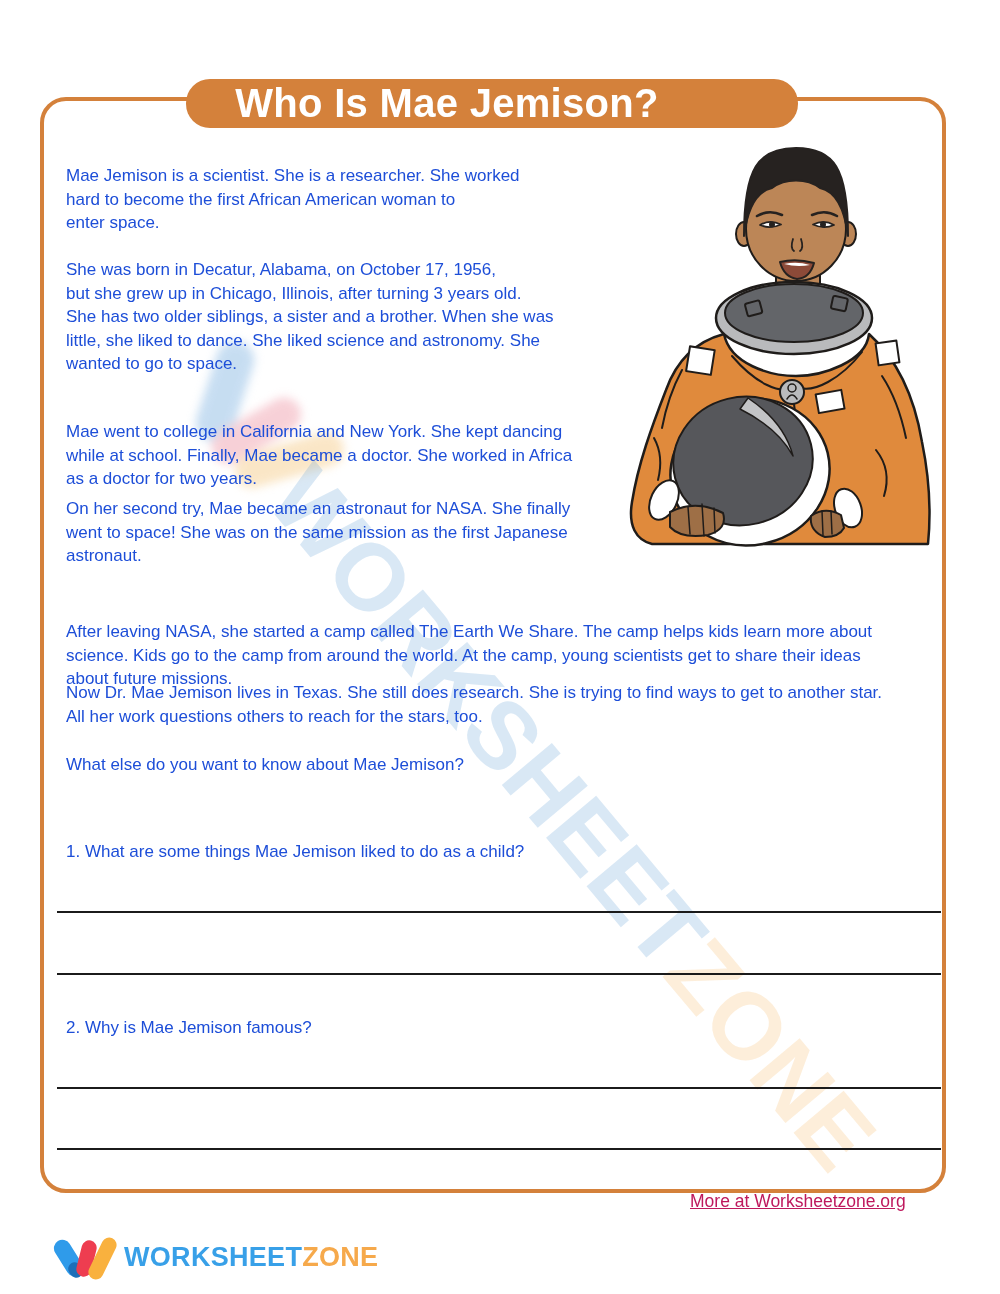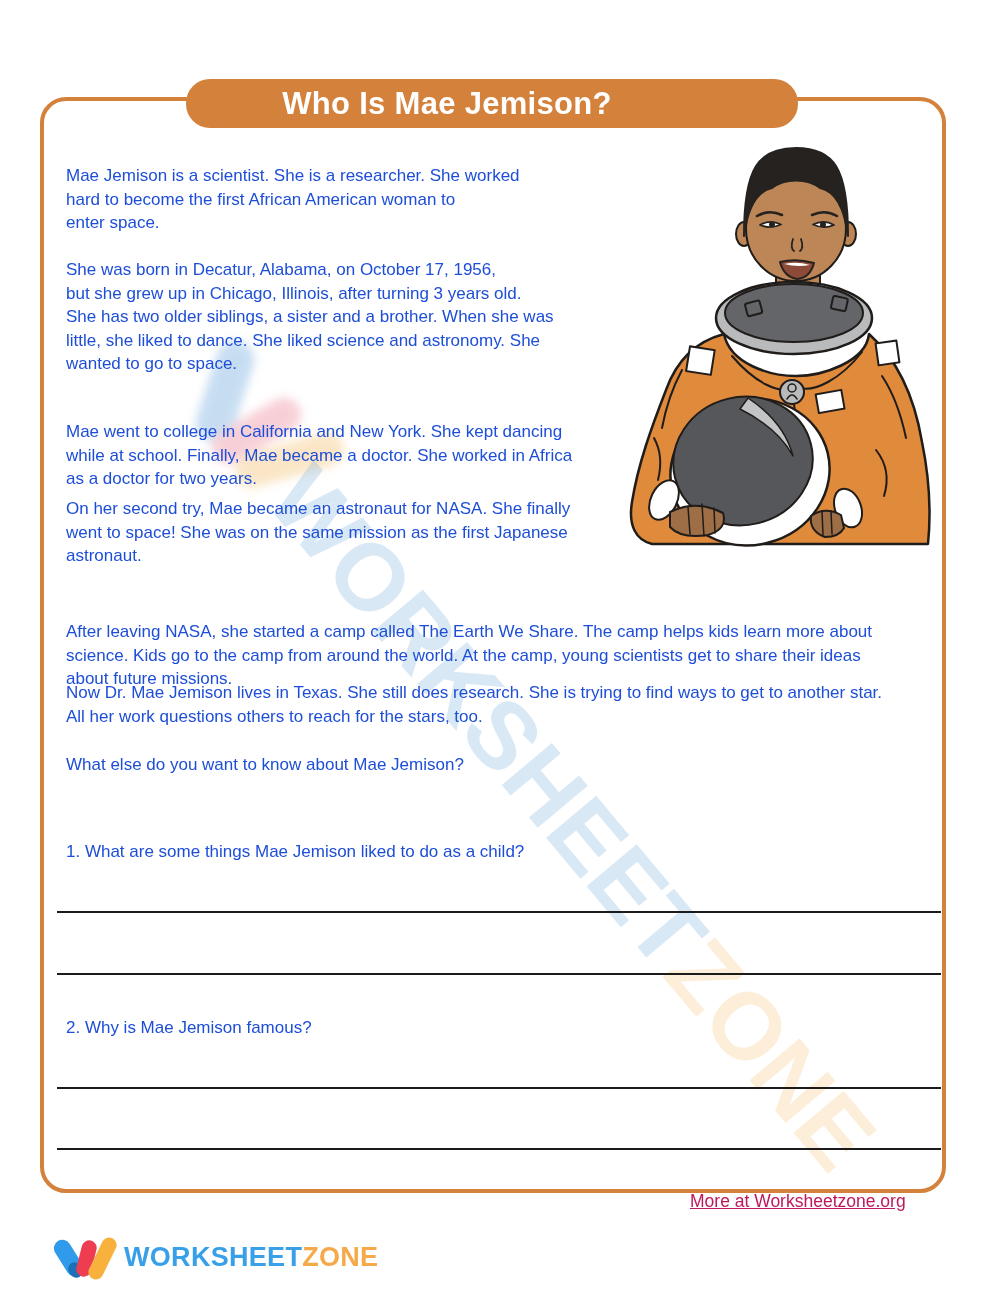--- a/index.html
+++ b/index.html
@@ -16,21 +16,21 @@
   .wm-logo span { position:absolute; display:block; }
   .wm-s1 { left:4px;   top:14px; width:38px; height:104px; border-radius:19px; background:#8FBCE5; transform:rotate(-30deg); }
   .wm-s2 { left:56px;  top:20px; width:34px; height:98px;  border-radius:17px; background:#F0A3B0; transform:rotate(12deg); }
   .wm-s3 { left:100px; top:8px;  width:34px; height:112px; border-radius:17px; background:#F6CE8F; transform:rotate(26deg); }
 
   .page-border { position:absolute; left:40px; top:97px; width:906px; height:1096px;
                  border:4px solid #D4813B; border-radius:26px; z-index:1; background:transparent; }
 
   .title-banner { position:absolute; left:186px; top:79px; width:612px; height:49px; background:#D4813B;
                   border-radius:24px; z-index:3; display:flex; align-items:center; justify-content:center; }
-  .title-banner h1 { color:#ffffff; font-size:31px; font-weight:700; letter-spacing:.3px; transform:translateX(-45px); }
+  .title-banner h1 { color:#ffffff; font-size:40px; font-weight:700; letter-spacing:.3px; transform:translateX(-45px); }
 
   .illustration { position:absolute; left:626px; top:136px; width:320px; height:410px; z-index:2; overflow:visible; }
 
   .para, .qlabel { position:absolute; left:66px; color:#1d4ed8; font-size:17px; line-height:23.5px;
                    white-space:pre; z-index:2; }
   .answer-line { position:absolute; left:57px; width:884px; height:0; border-top:2px solid #1b1b1b; z-index:2; }
 
   .logo-mark { position:absolute; left:58px; top:1233px; width:58px; height:52px; z-index:2; }
   .logo-mark span { position:absolute; display:block; }
   .lm-blue   { left:2px;  top:5px;  width:17px; height:40px; border-radius:9px; background:#2F9BEA; transform:rotate(-32deg); }

